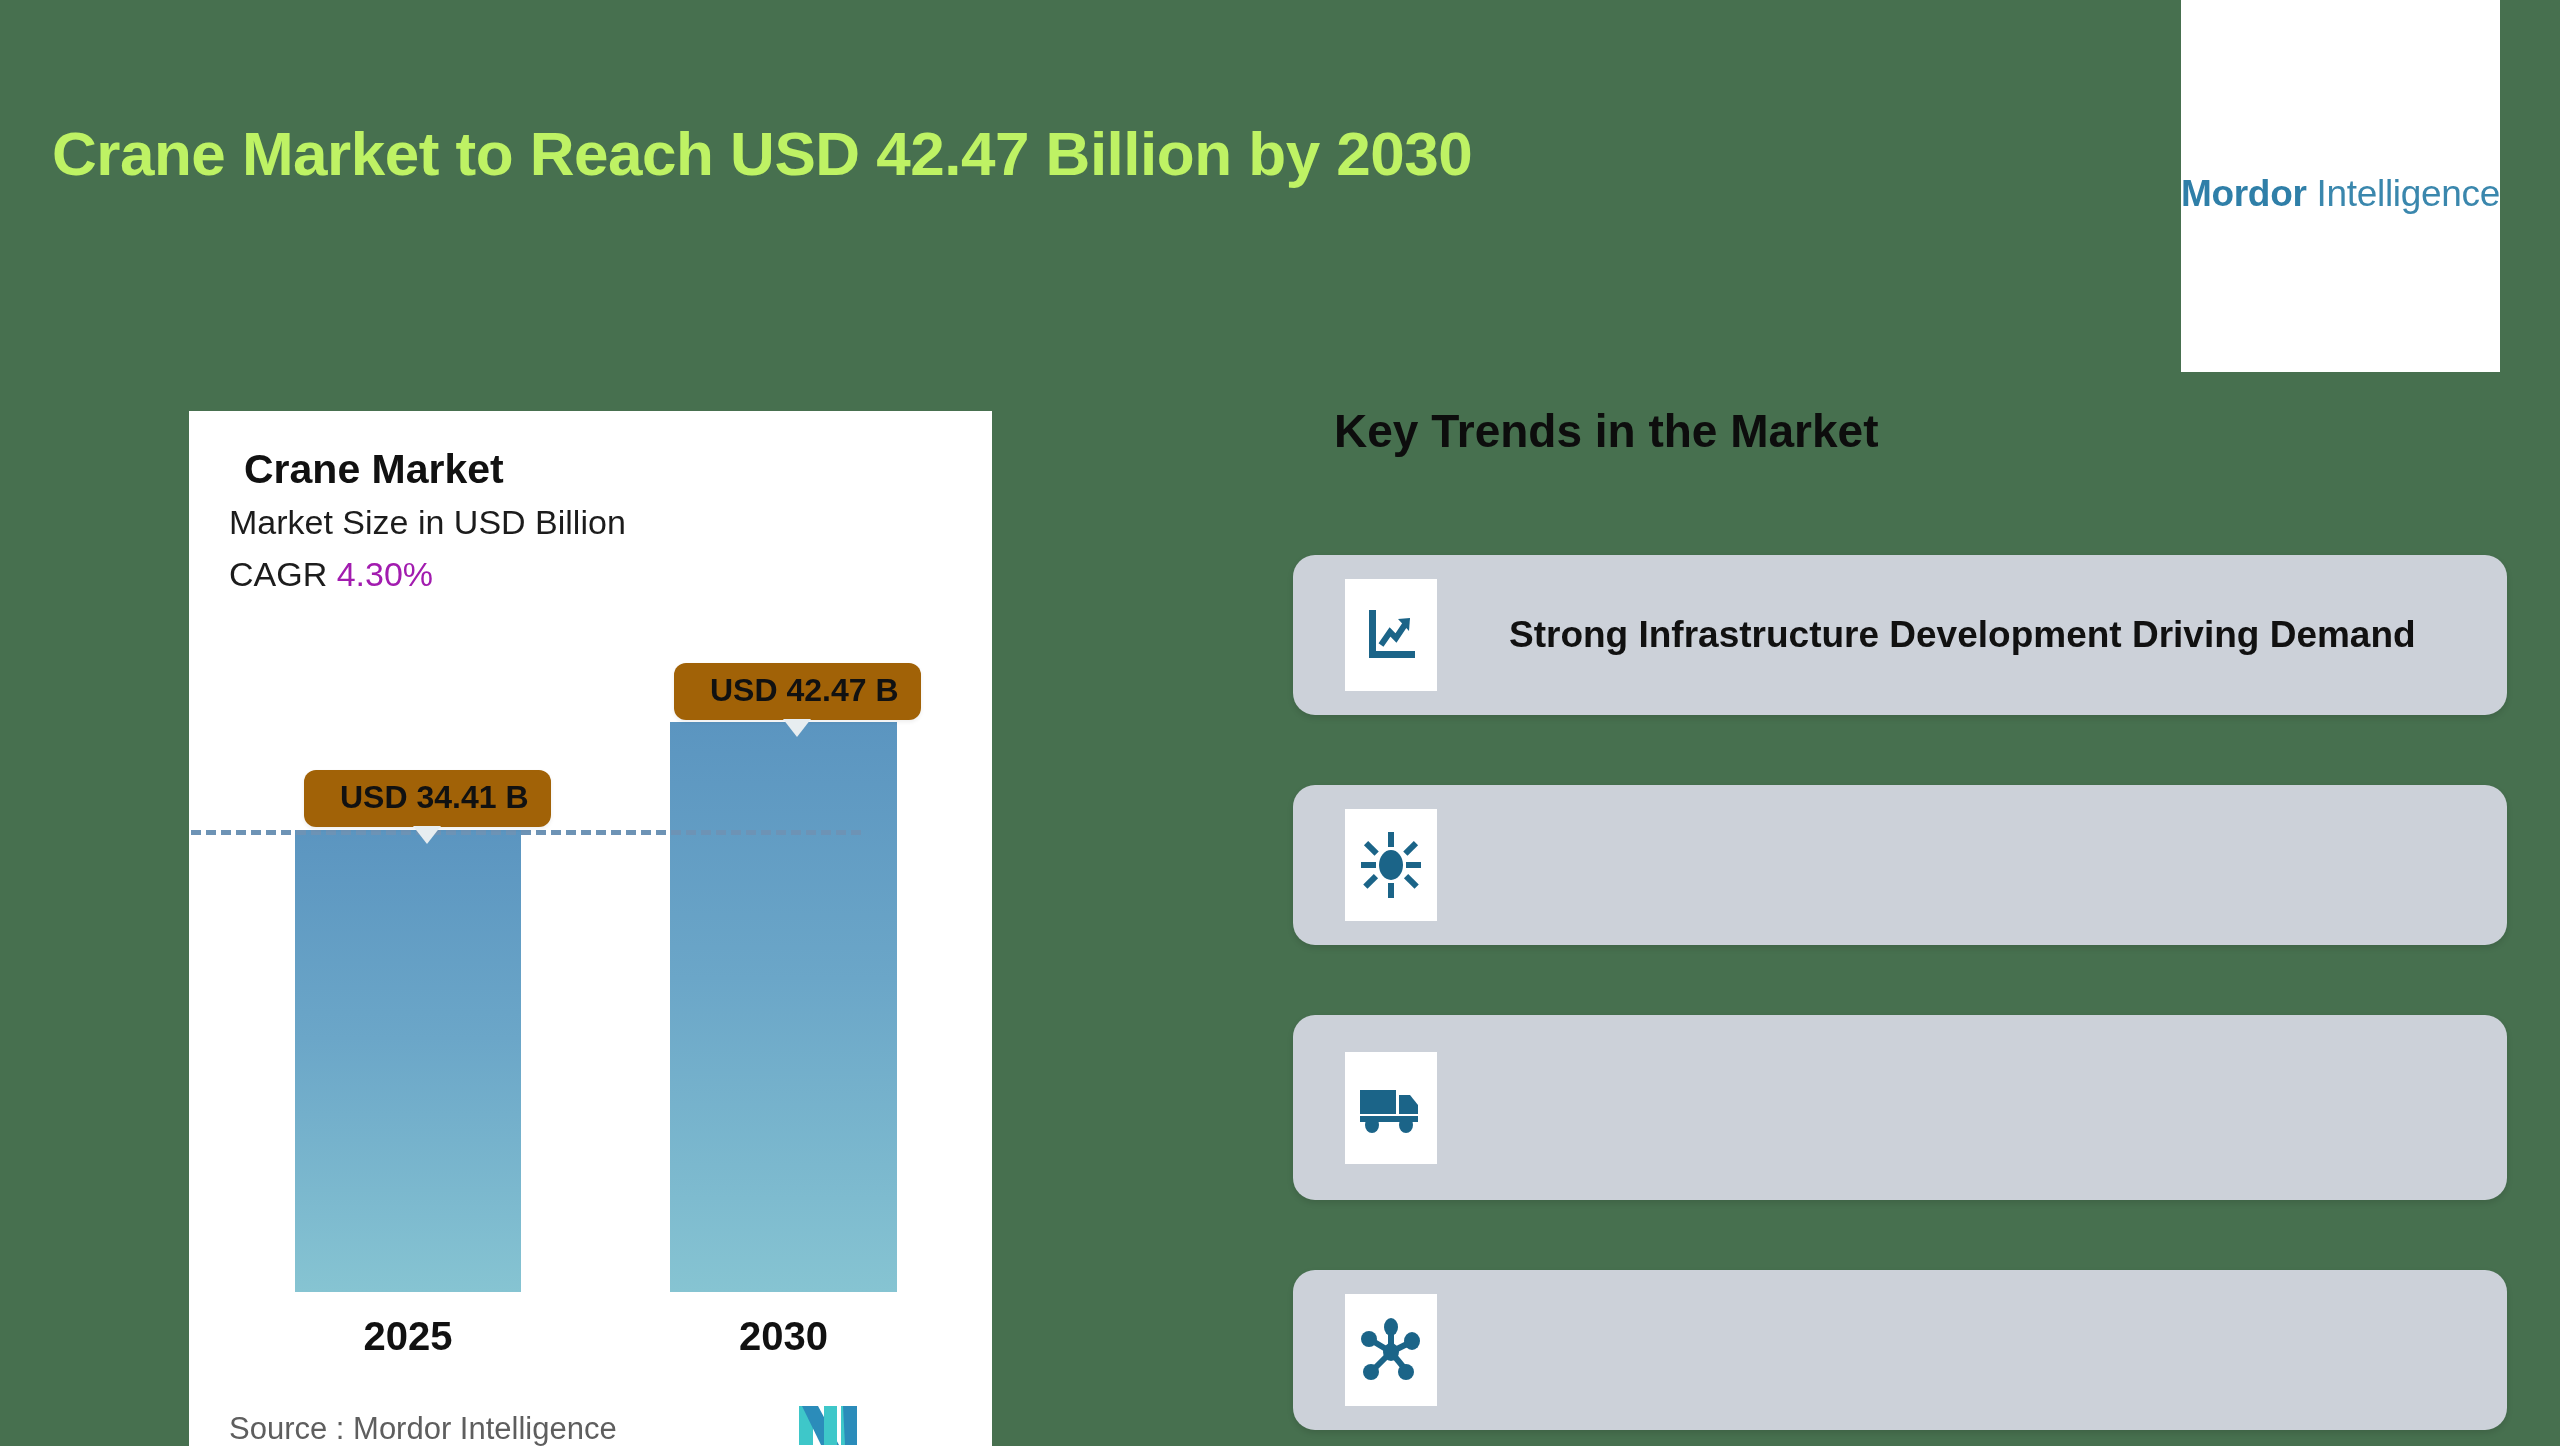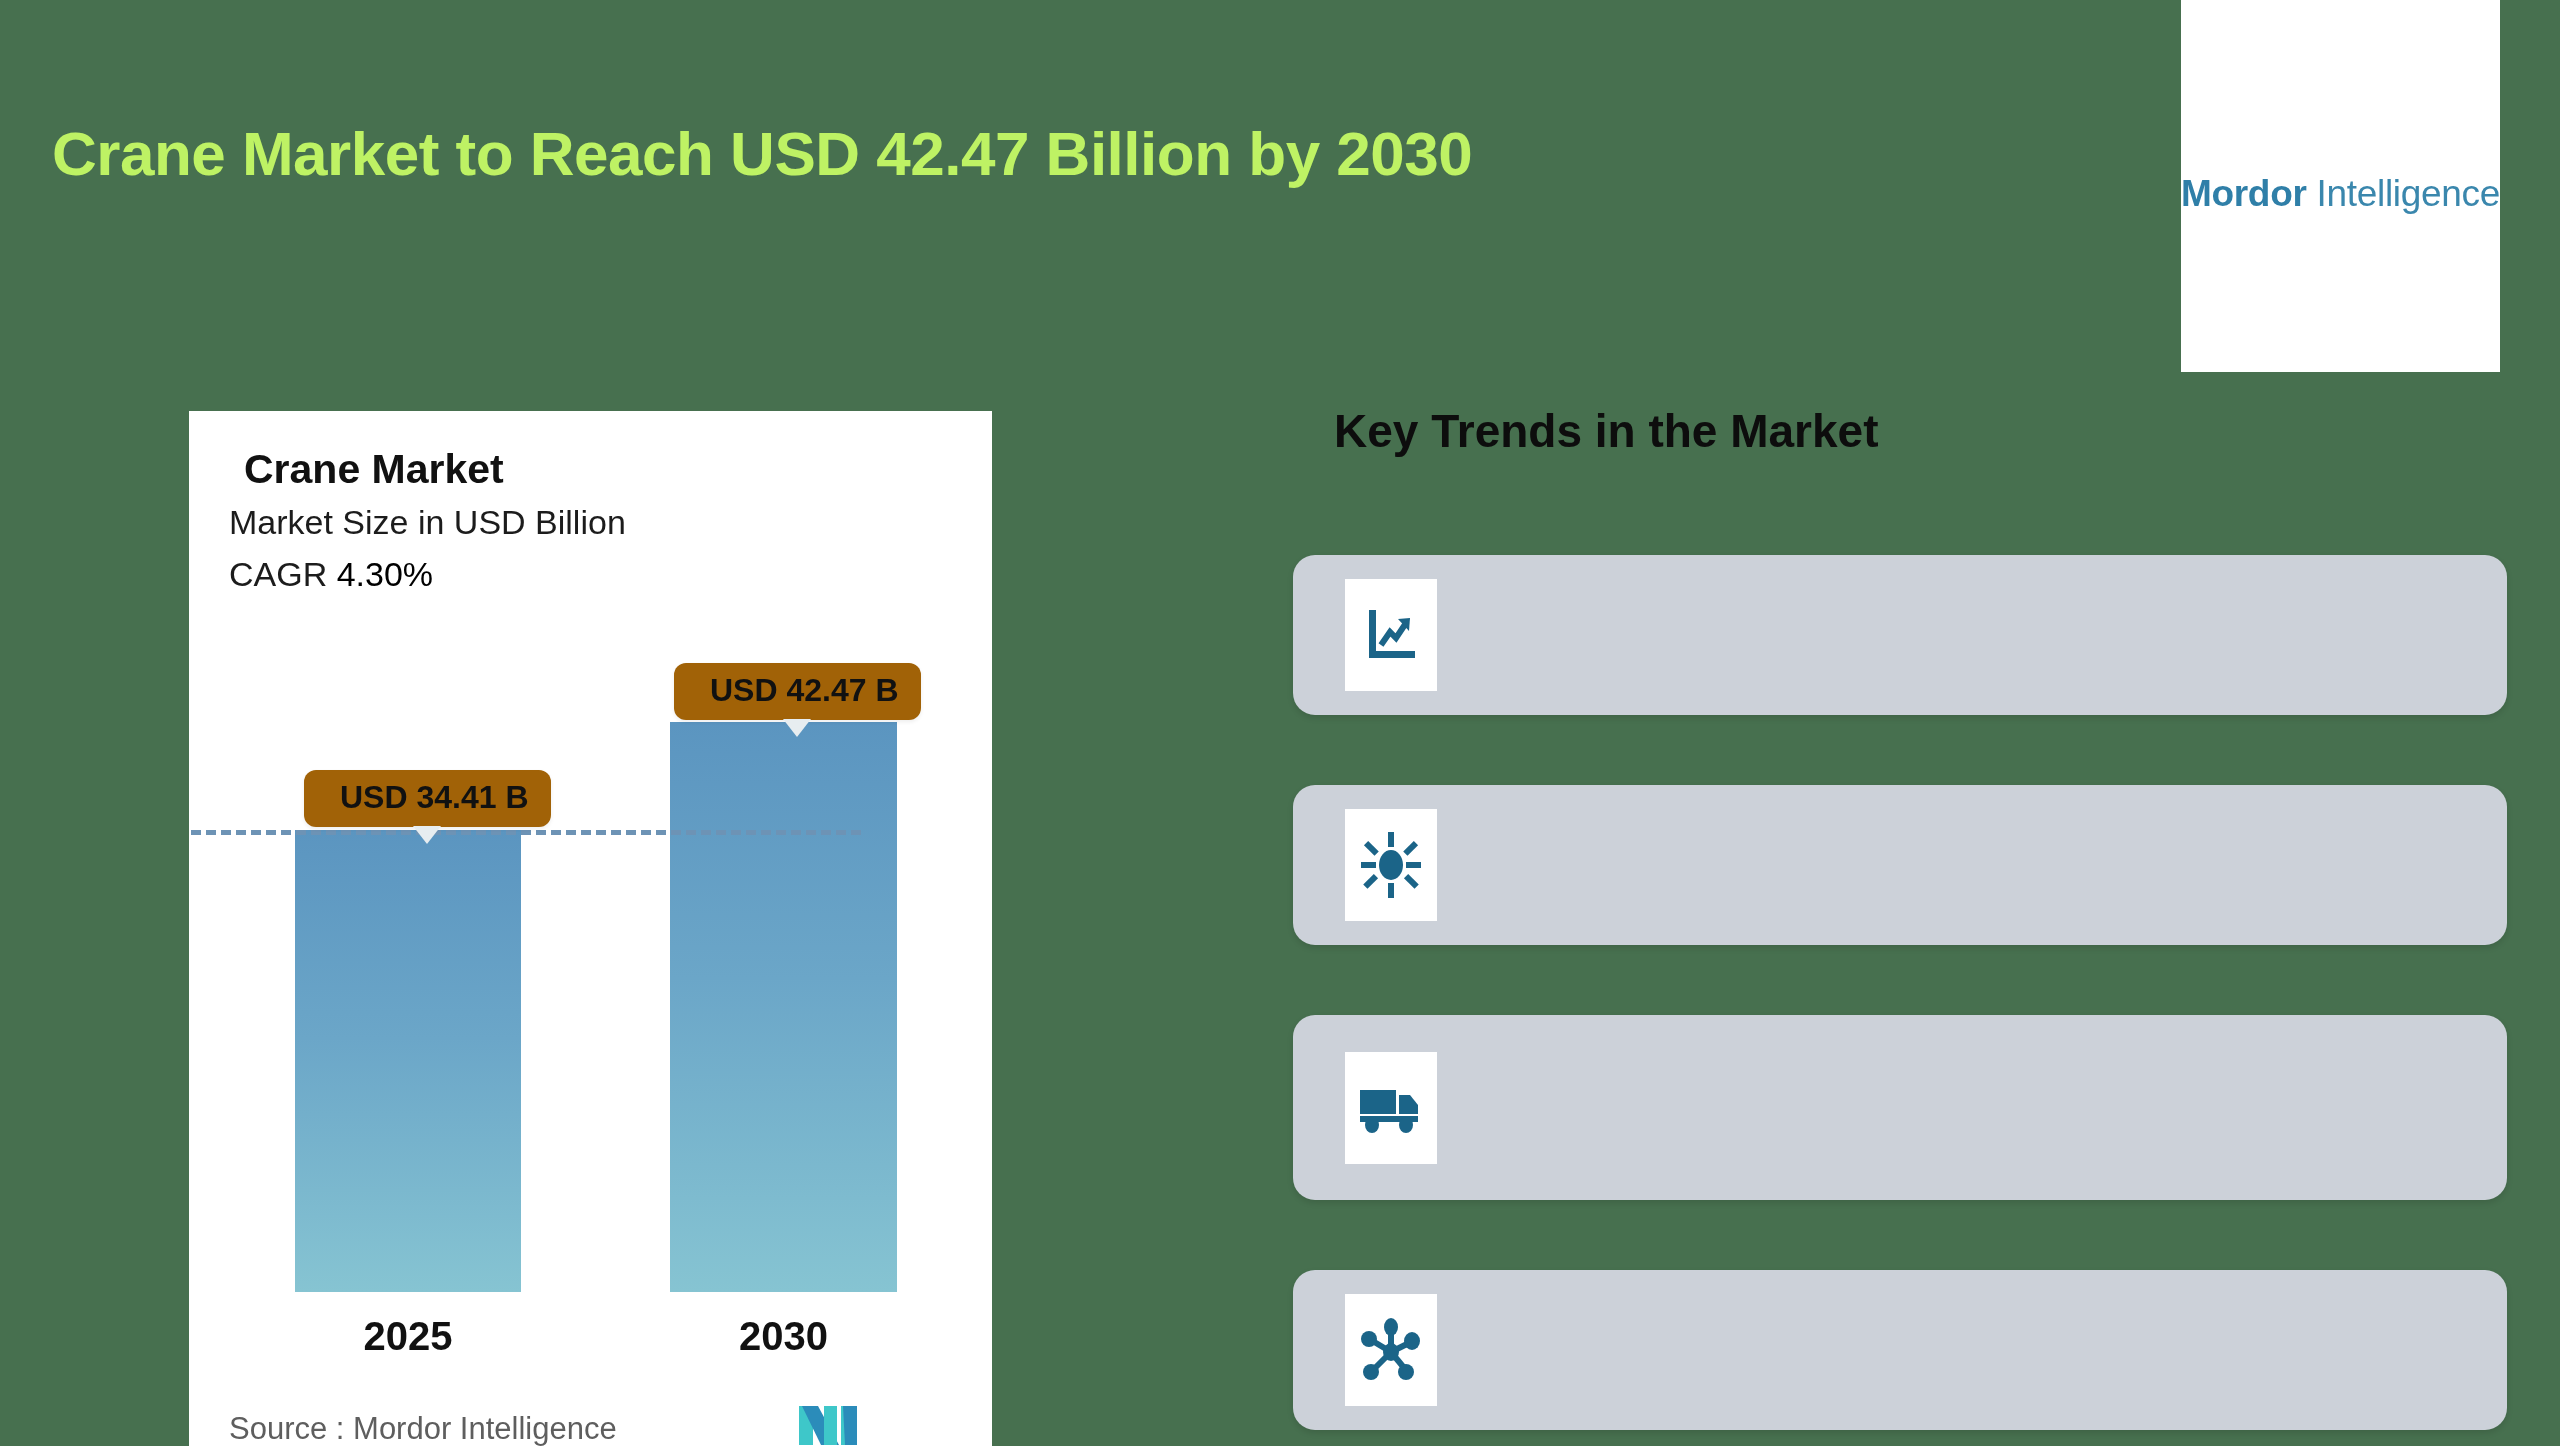--- a/index.html
+++ b/index.html
@@ -88,21 +88,21 @@
   #chart-cagr-row {
     position: absolute;
     left: 40px;
     top: 144px;
     font-size: 34px;
     color: #1c1c1c;
     font-stretch: condensed;
     white-space: nowrap;
   }
   #chart-cagr-value {
-    color: #000000;
+    color: #a21caf;
   }
 
   #plot-area {
     position: absolute;
     left: 0;
     top: 0;
     width: 803px;
     height: 1035px;
   }
 
@@ -297,20 +297,21 @@
 <div id="trends-heading">Key Trends in the Market</div>
 
 <div class="trend-card" id="trend-card-0">
   <div class="trend-icon-box">
     <svg width="62" height="62" viewBox="0 0 62 62" xmlns="http://www.w3.org/2000/svg">
       <path d="M9 6 L16 6 L16 47 L55 47 L55 54 L9 54 Z" fill="#1b6488"></path>
       <path d="M21 41 L30 28 L36 34 L46 19" fill="none" stroke="#1b6488" stroke-width="6" stroke-linejoin="miter"></path>
       <polygon points="38,15 50,14 49,27" fill="#1b6488"></polygon>
     </svg>
   </div>
+  <div class="trend-label">Strong Infrastructure Development Driving Demand</div>
 </div>
 
 <div class="trend-card" id="trend-card-1">
   <div class="trend-icon-box">
     <svg width="62" height="68" viewBox="0 0 62 68" xmlns="http://www.w3.org/2000/svg">
       <ellipse cx="31" cy="34" rx="12" ry="15" fill="#1b6488"></ellipse>
       <rect x="28" y="1" width="6" height="15" fill="#1b6488"></rect>
       <rect x="28" y="52" width="6" height="15" fill="#1b6488"></rect>
       <rect x="1" y="31" width="15" height="6" fill="#1b6488"></rect>
       <rect x="46" y="31" width="15" height="6" fill="#1b6488"></rect>

